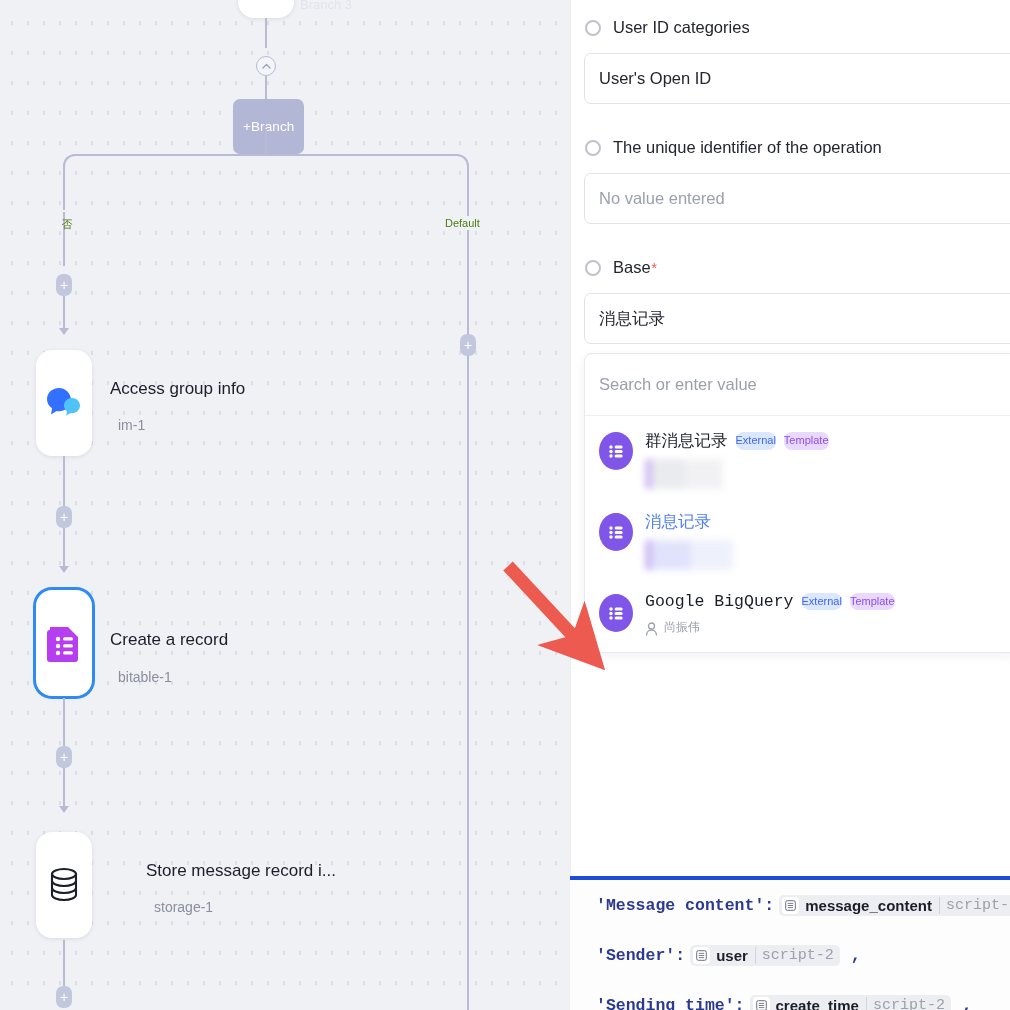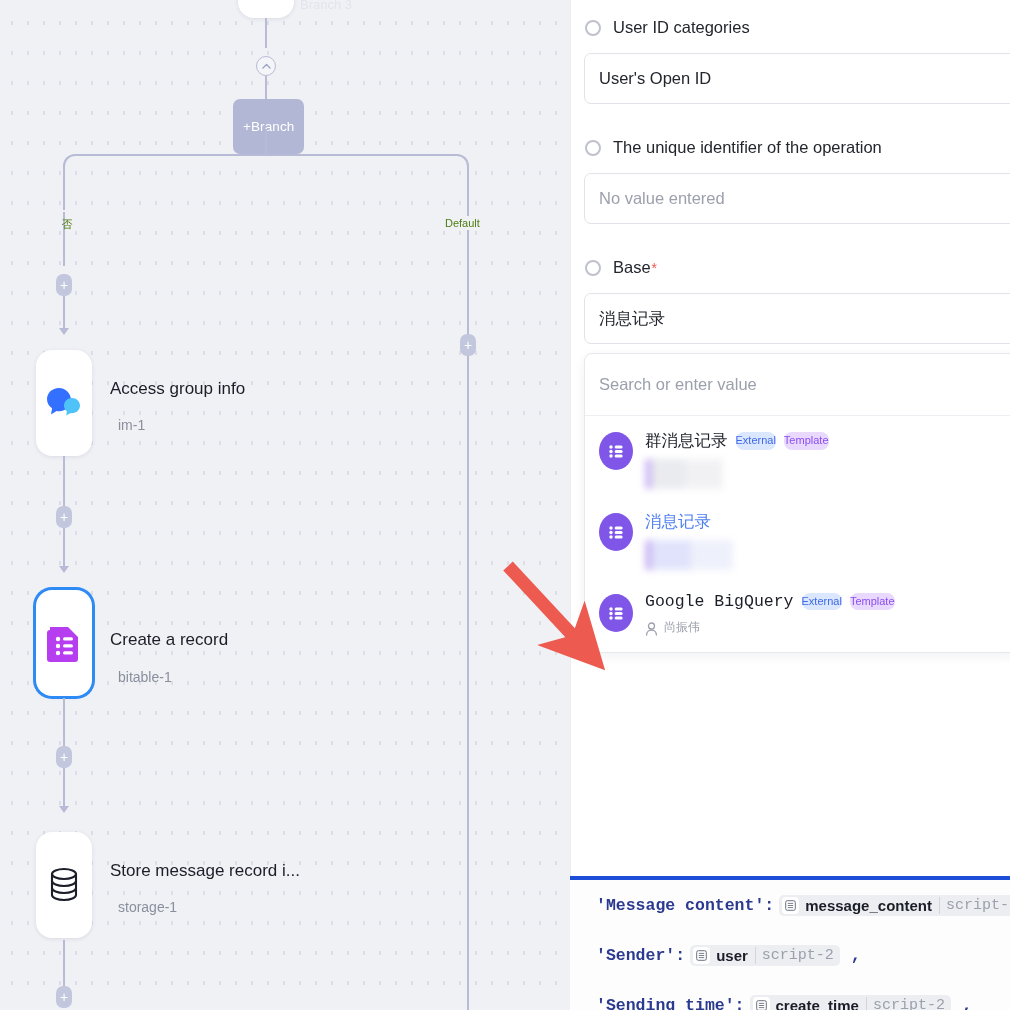--- a/index.html
+++ b/index.html
@@ -240,21 +240,21 @@
           <div class="node-title">Create a record</div>
           <div class="node-sub">bitable-1</div>
         </div>
       </div>
 
       <div class="edge edge-v" style="left:63px; top:698px; height:48px;"></div>
       <div class="plus-btn" style="left:56px; top:746px;">+</div>
       <div class="edge edge-v" style="left:63px; top:768px; height:40px;"></div>
       <div class="arrowhead" style="left:59px; top:806px;"></div>
 
-      <div class="node" style="left:36px; top:832px;">
+      <div class="node" style="left:36px; top:832px;gap:36px;">
         <div class="node-icon-box">
           <svg width="34" height="38" viewBox="0 0 34 38" aria-hidden="true">
             <g fill="none" stroke="#1b1e28" stroke-width="2.1">
               <ellipse cx="17" cy="8" rx="12" ry="5"></ellipse>
               <path d="M5 8 v7 c0 2.8 5.4 5 12 5 s12 -2.2 12 -5 V8"></path>
               <path d="M5 15 v7 c0 2.8 5.4 5 12 5 s12 -2.2 12 -5 v-7"></path>
               <path d="M5 22 v7 c0 2.8 5.4 5 12 5 s12 -2.2 12 -5 v-7"></path>
             </g>
           </svg>
         </div>

